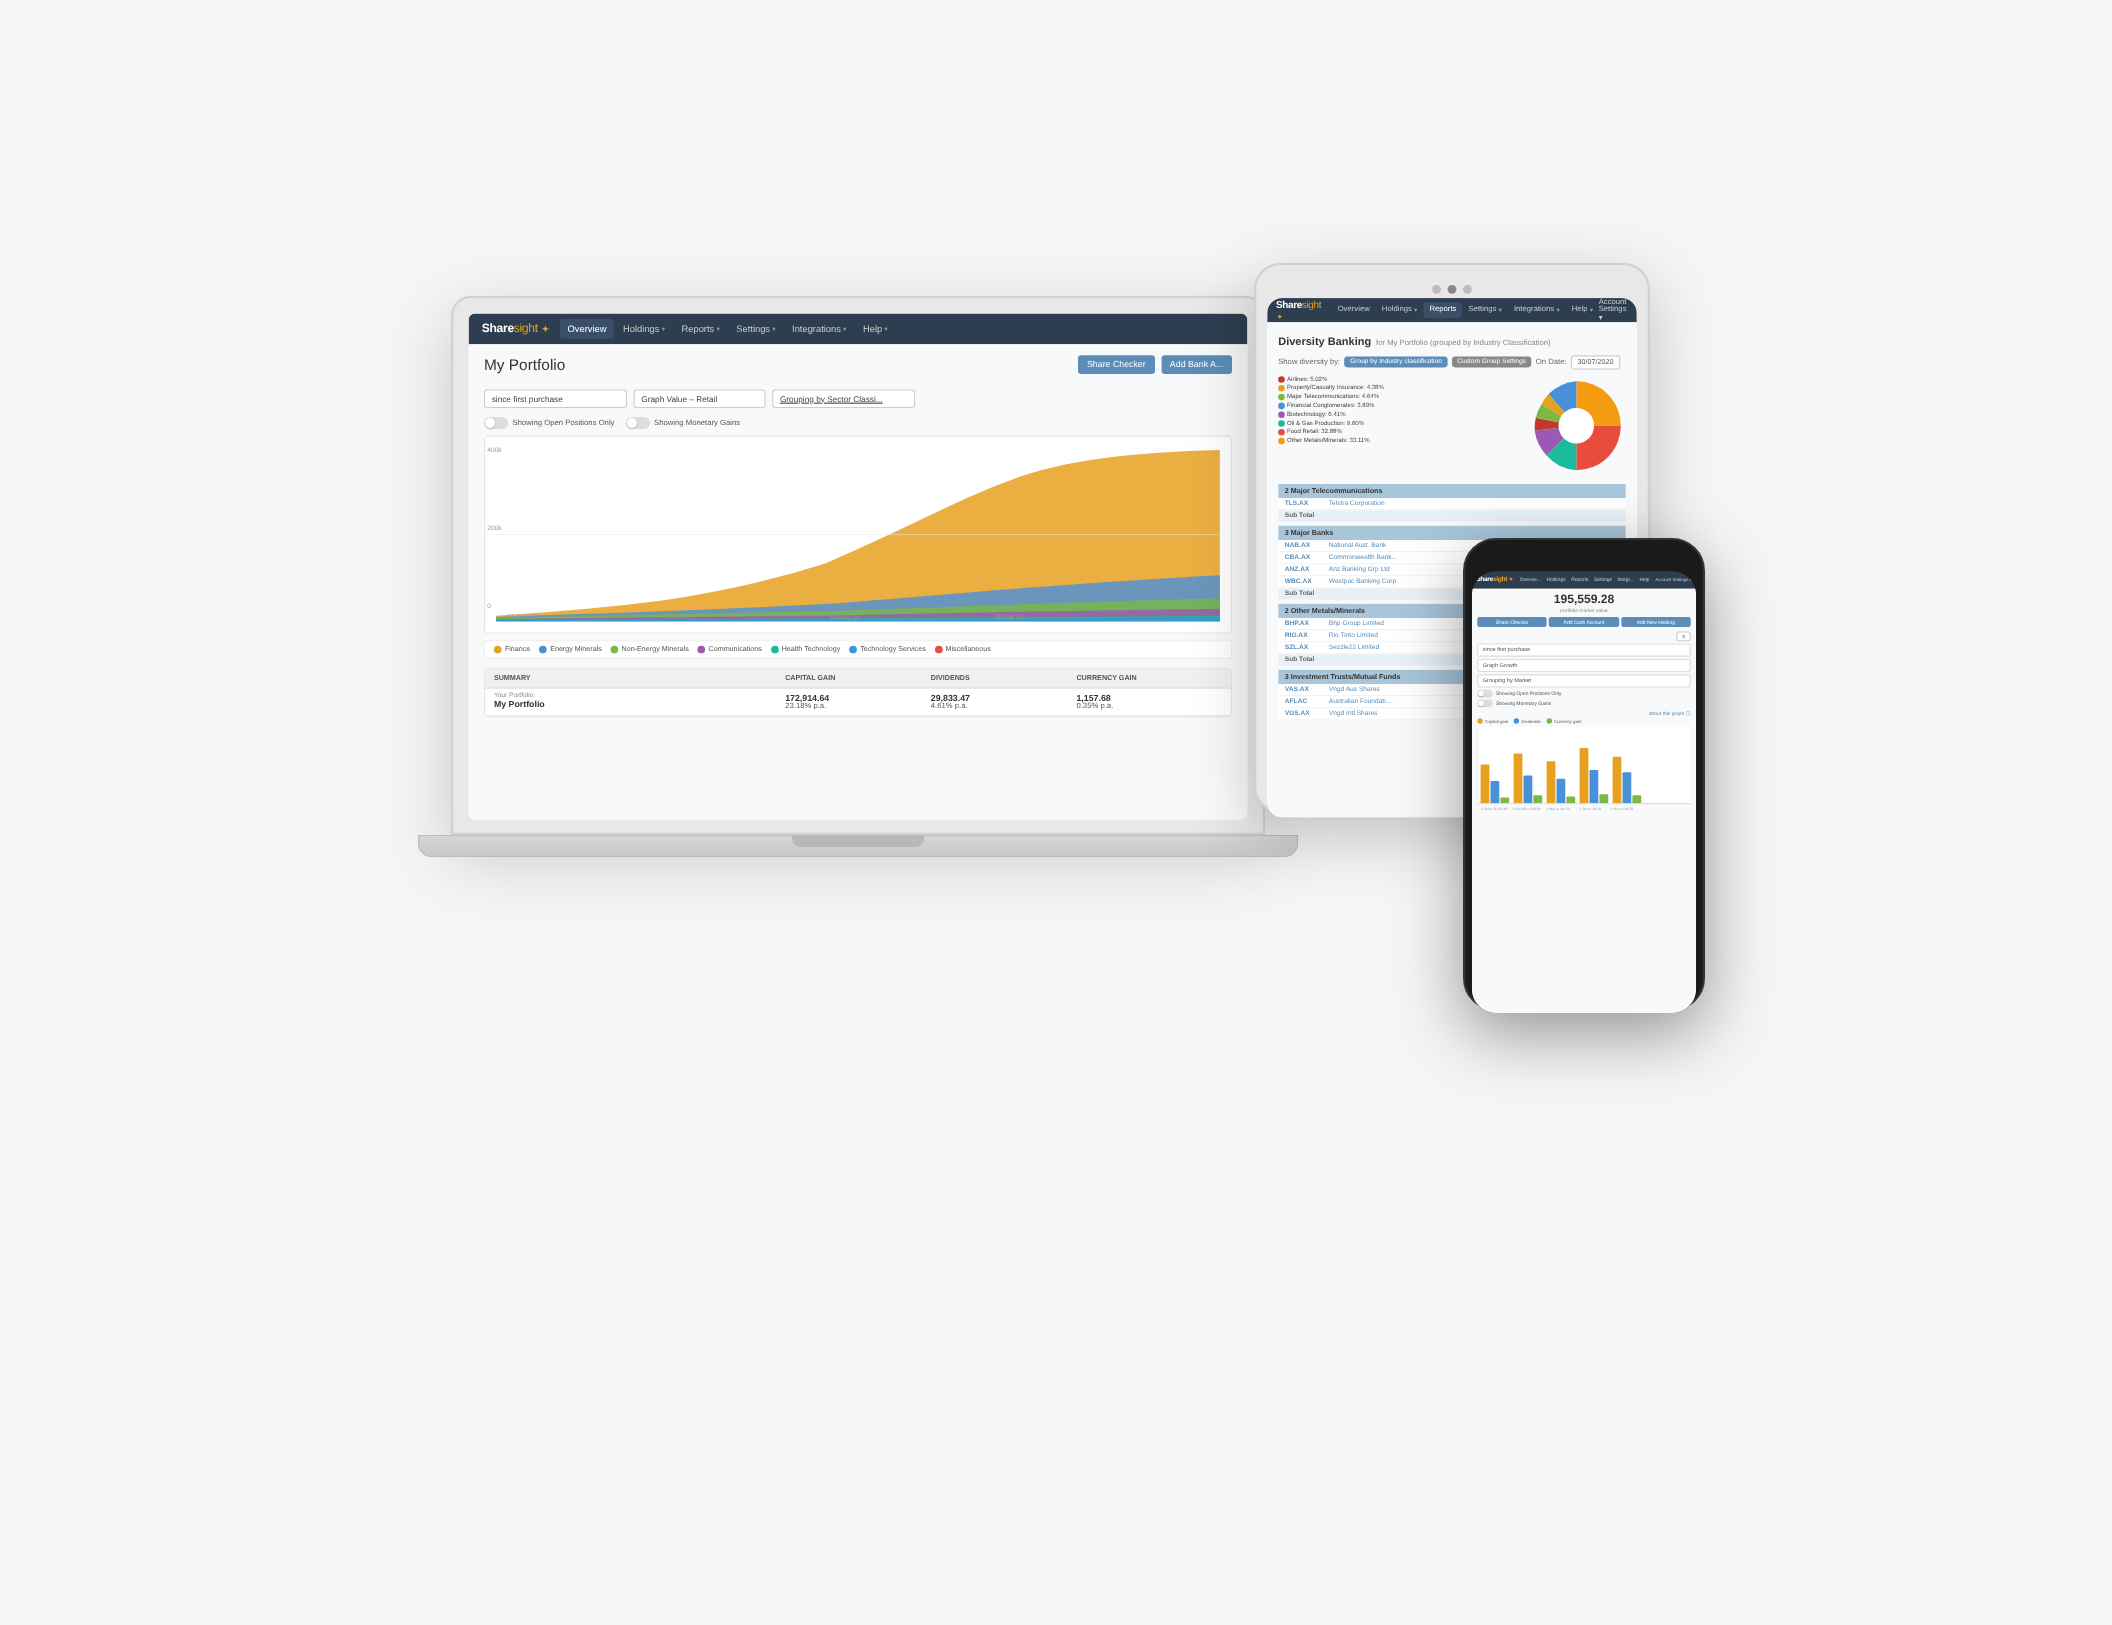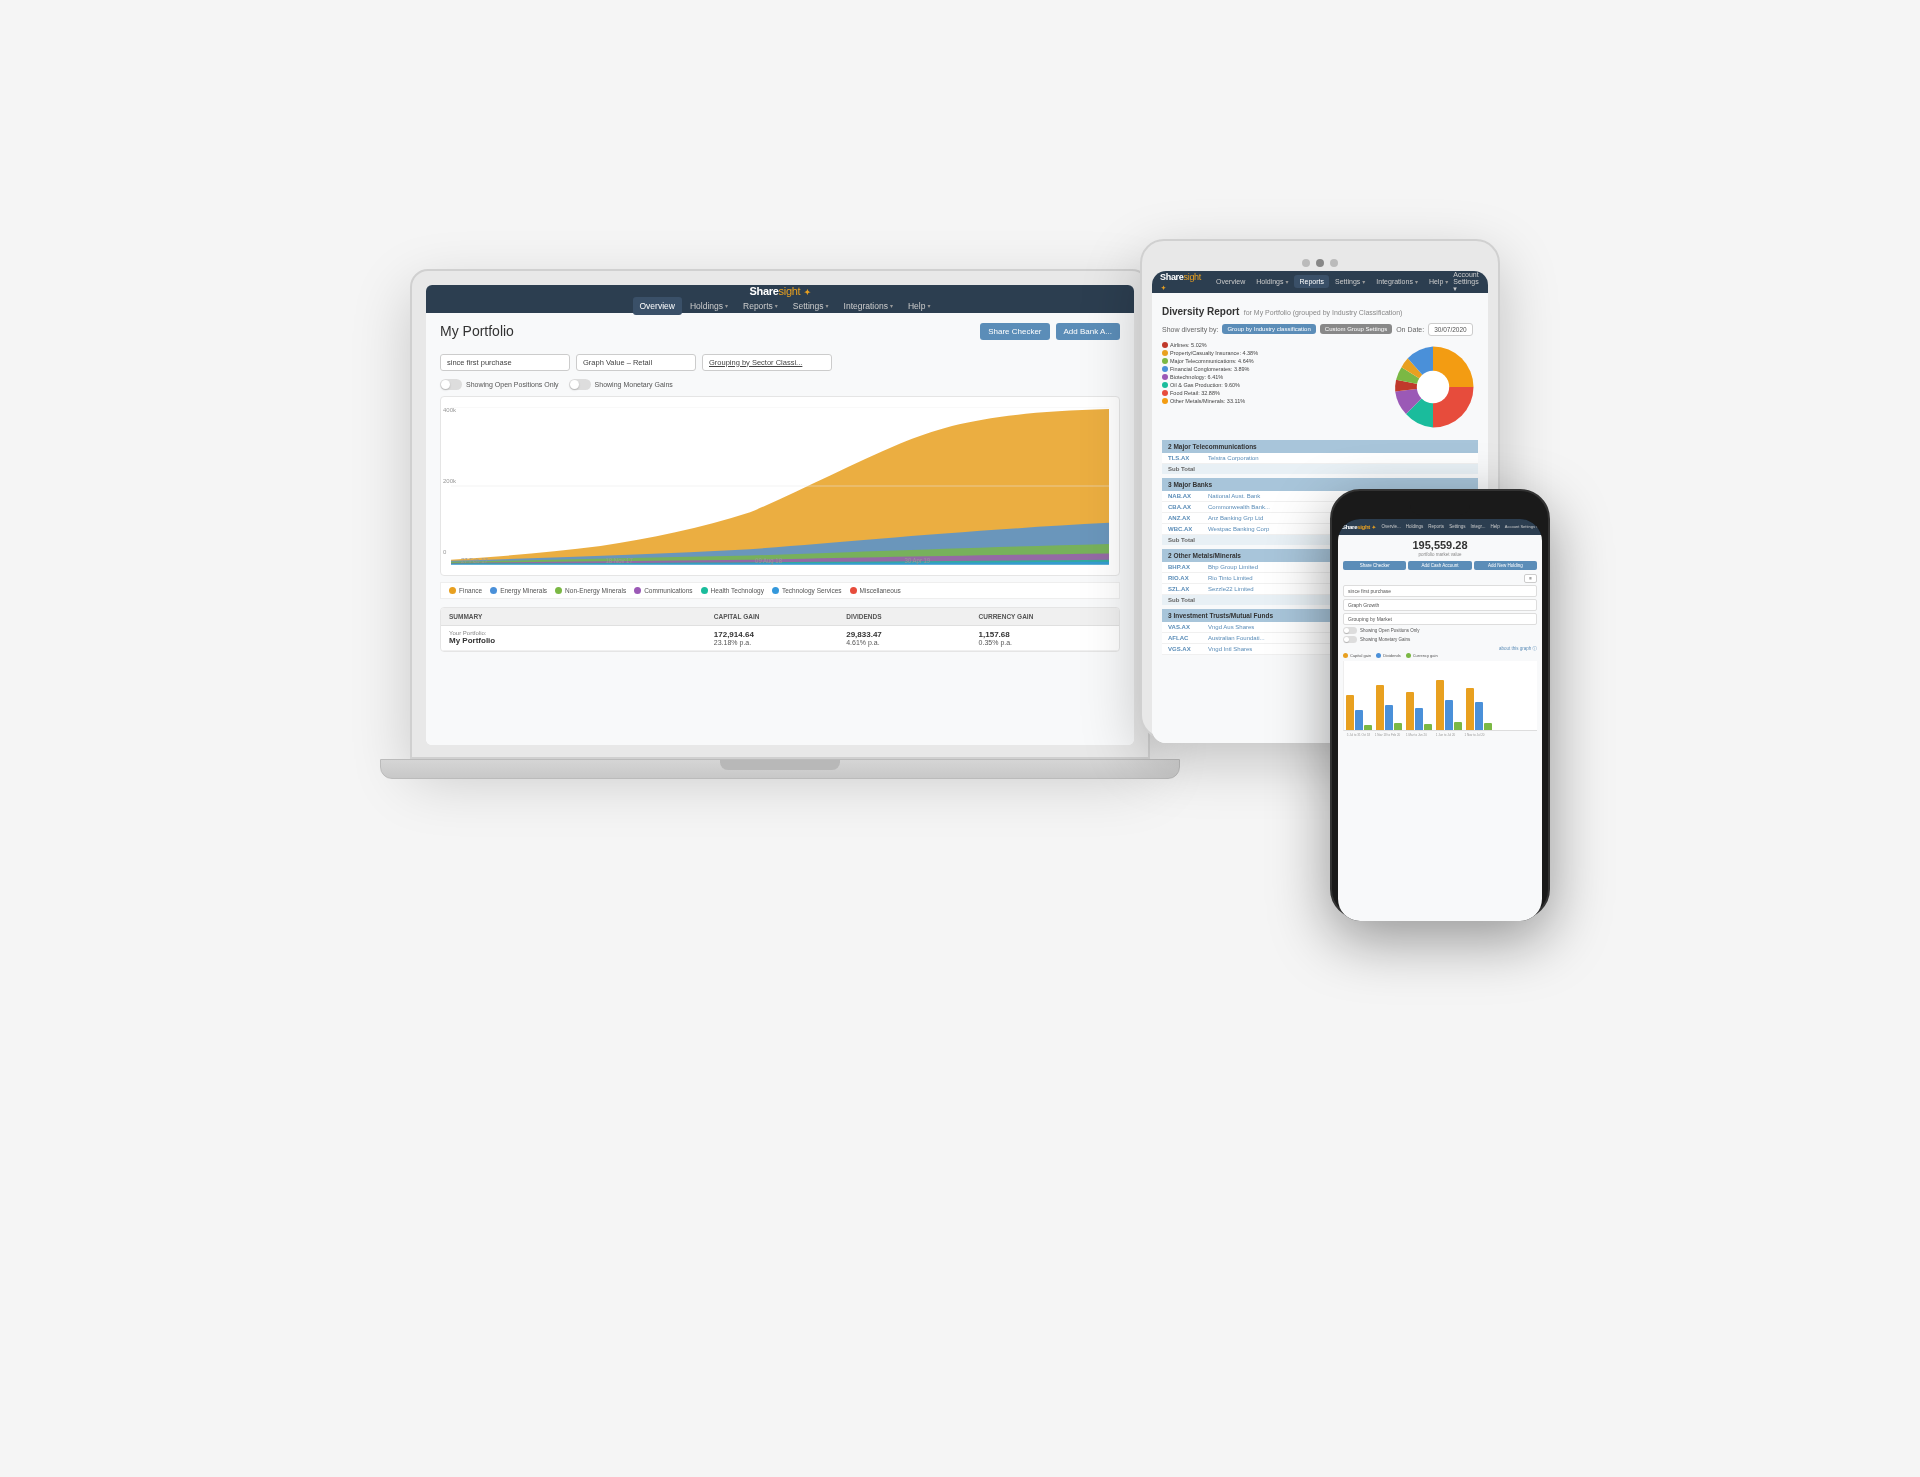--- a/index.html
+++ b/index.html
@@ -136,21 +136,20 @@
       margin: 0 auto 4px;
     }
 
     
     .app-nav {
       background: #2c3e50;
       padding: 0 12px;
       display: flex;
       align-items: center;
       height: 28px;
-      flex-direction: column;
     }
     .app-nav-small {
       background: #2c3e50;
       padding: 0 8px;
       display: flex;
       align-items: center;
       height: 22px;
     }
     .app-nav-tiny {
       background: #2c3e50;
@@ -630,21 +629,21 @@
             <div class="nav-item nav-item-small active">Reports</div>
             <div class="nav-item nav-item-small">Settings <span class="nav-arrow">▾</span></div>
             <div class="nav-item nav-item-small">Integrations <span class="nav-arrow">▾</span></div>
             <div class="nav-item nav-item-small">Help <span class="nav-arrow">▾</span></div>
           </div>
           <div class="account-settings">Account Settings ▾</div>
         </div>
 
         <div class="page-content-small">
           <div style="margin-bottom:4px;">
-            <span style="font-size:10px;font-weight:600;color:#333;">Diversity Report</span>
+            <span style="font-size:10px;font-weight:600;color:#333;">Diversity Banking</span>
             <span style="font-size:7px;color:#888;">for My Portfolio (grouped by Industry Classification)</span>
           </div>
 
           <div style="display:flex; align-items:center; gap:4px; margin-bottom:6px; flex-wrap:wrap;">
             <span style="font-size:7px;color:#666;">Show diversity by:</span>
             <button class="diversity-btn" style="font-size:6px;background:#5b8db8;color:#fff;border:none;border-radius:3px;padding:2px 5px;">Group by Industry classification</button>
             <button class="diversity-btn" style="font-size:6px;background:#888;color:#fff;border:none;border-radius:3px;padding:2px 5px;">Custom Group Settings</button>
             <span style="font-size:7px;color:#666;">On Date:</span>
             <span class="diversity-date" style="background:#fff;border:1px solid #ccc;border-radius:3px;padding:2px 5px;font-size:6.5px;color:#555;">30/07/2020</span>
           </div>

